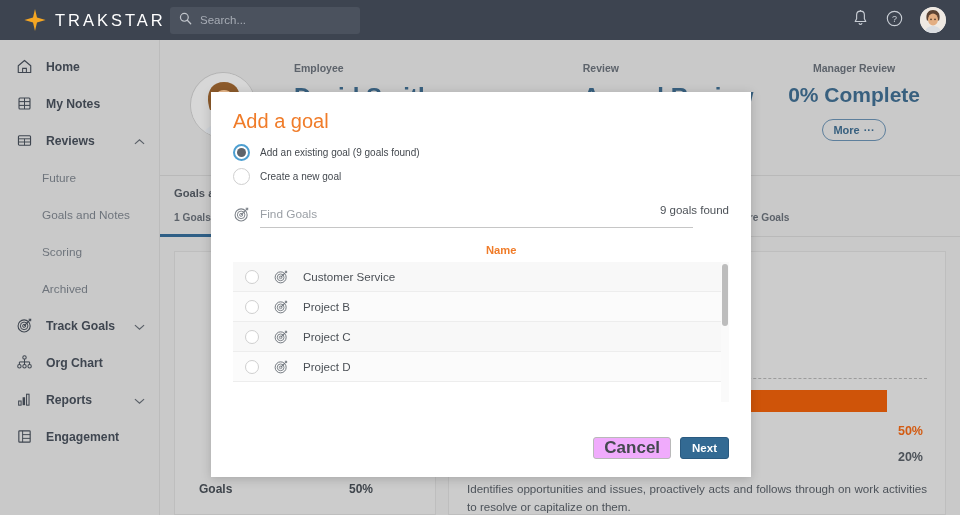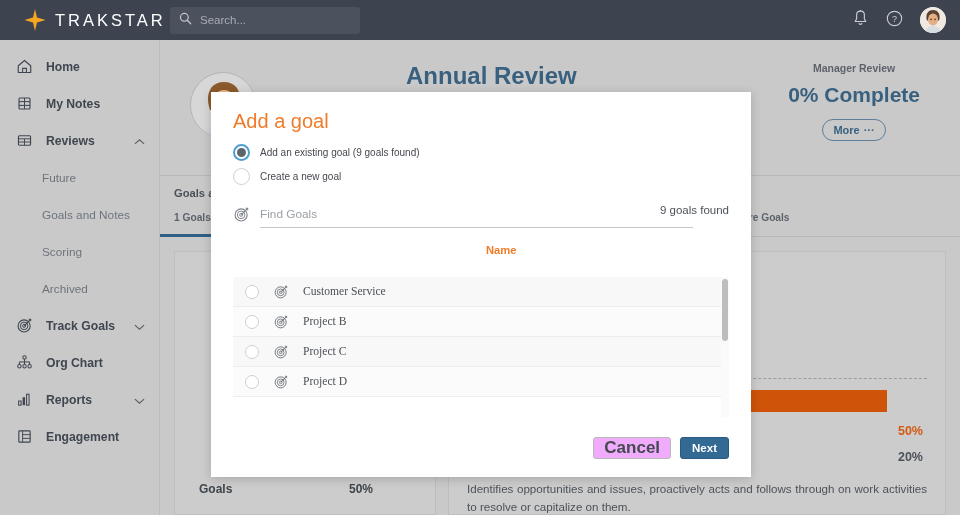--- a/index.html
+++ b/index.html
@@ -378,25 +378,24 @@
   .col-head {
     position: absolute;
     left: 275px; top: 152px;
     font-size: 11.2px;
     font-weight: bold;
     color: #f07c29;
   }
 
   .goal-list {
     position: absolute;
-    left: 22px; top: 185px;
+    left: 22px; top: 170px;
     width: 496px;
     height: 140px;
     overflow: hidden;
-    font-family: Liberation Serif, serif;
   }
   .goal-row {
     height: 30px;
     display: flex;
     align-items: center;
     border-bottom: 1px solid #ededed;
     background: #f8f8f8;
   }
   .goal-row:nth-child(even) { background: #fbfbfb; }
   .goal-row .gcheck {
@@ -642,22 +641,27 @@
           <circle cx="33" cy="33" r="33" fill="#d7d7d7"></circle>
           <path d="M33 9 C22 9 16.5 17 17 27 C17.4 33 19 37 19 37 L47 37 C47 37 48.6 33 49 27 C49.5 17 44 9 33 9 Z" fill="#8c5a2b"></path>
           <ellipse cx="33" cy="32" rx="12" ry="15" fill="#e8b98c"></ellipse>
           <path d="M33 50 C21 50 12 56 10 66 L56 66 C54 56 45 50 33 50 Z" fill="#cfd3d8"></path>
           <circle cx="28" cy="31" r="1.8" fill="#4a3526"></circle>
           <circle cx="38" cy="31" r="1.8" fill="#4a3526"></circle>
           <path d="M29 38 Q33 41 37 38" fill="none" stroke="#b98d63" stroke-width="1.3"></path>
         </svg>
       </div>
 
+      <div class="rh-col">
+        <div class="rh-label">Employee</div>
+        <div class="rh-value">David Smith</div>
+      </div>
 
       <div class="rh-col review">
+        <div class="rh-label">Review</div>
         <div class="rh-value">Annual Review</div>
       </div>
 
       <div class="rh-col mgr">
         <div class="rh-label">Manager Review</div>
         <div class="rh-pct">0% Complete</div>
         <div class="more-btn">
           <span>More</span>
           <span>···</span>
         </div>

